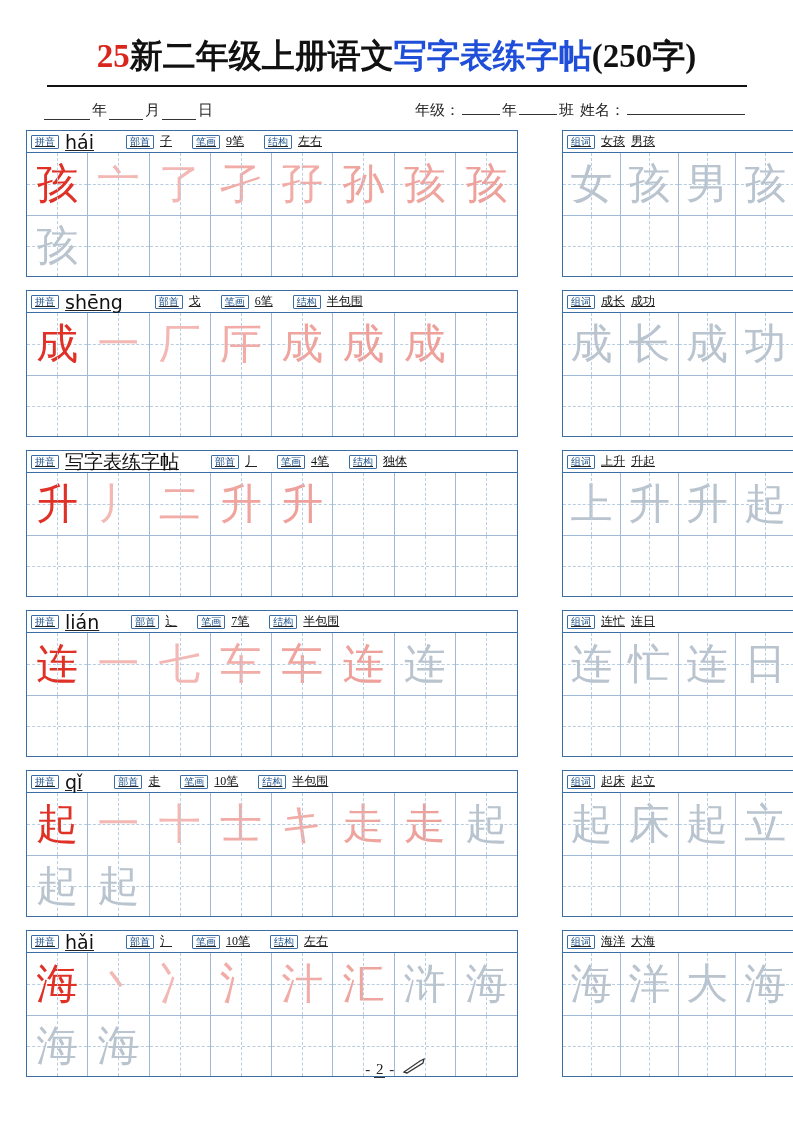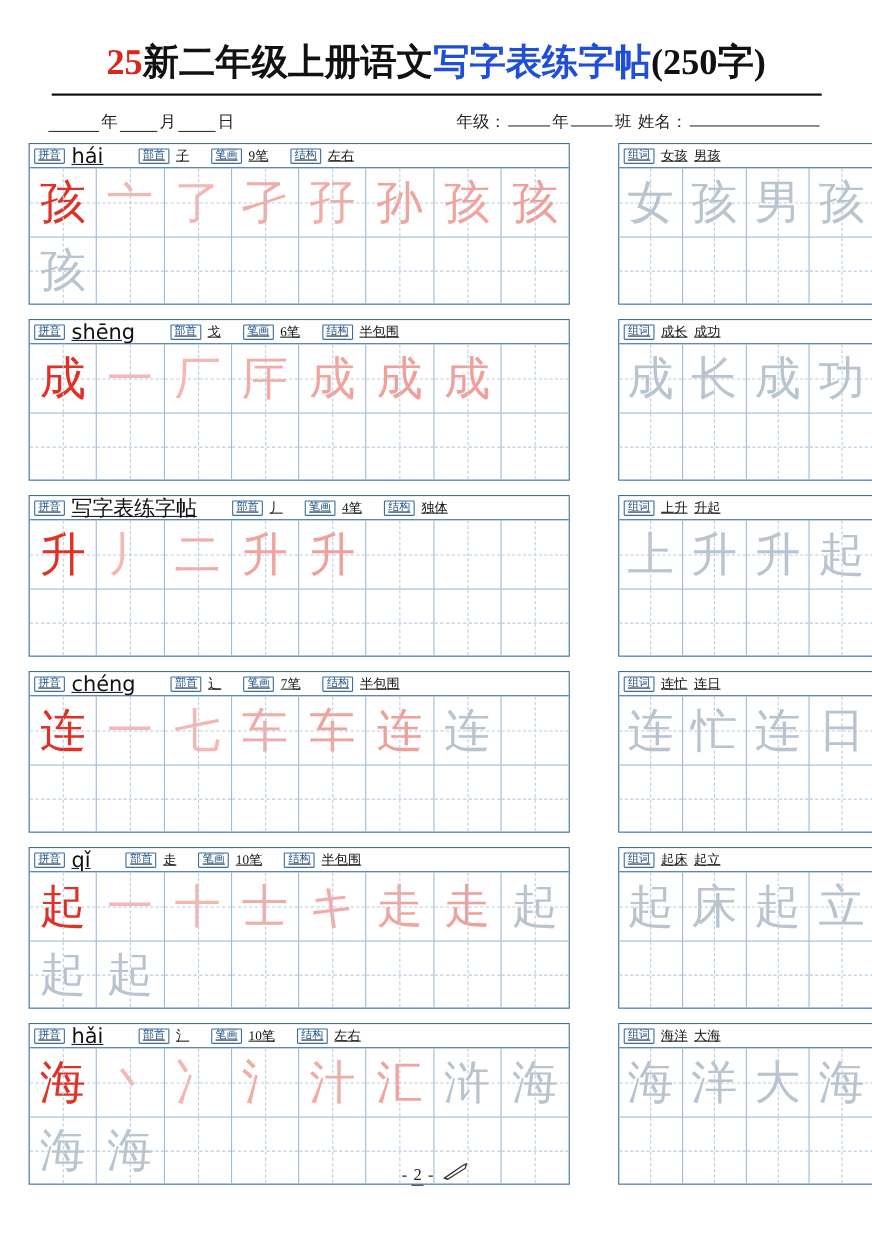--- a/index.html
+++ b/index.html
@@ -426,21 +426,21 @@
           <div class="cell"></div>
           <div class="cell"></div>
         </div>
       </div>
     </div>
 
     <div class="block">
       <div class="panel panel-left">
         <div class="meta">
           <span class="meta-tag">拼音</span>
-          <span class="meta-val pinyin">chéng</span>
+          <span class="meta-val pinyin">lián</span>
           <span class="meta-tag meta-sp-1">部首</span>
           <span class="meta-val">辶</span>
           <span class="meta-tag meta-sp-2">笔画</span>
           <span class="meta-val">7笔</span>
           <span class="meta-tag meta-sp-3">结构</span>
           <span class="meta-val">半包围</span>
         </div>
         <div class="rowgrid">
           <div class="cell">
               <span class="glyph g-red">连</span>

